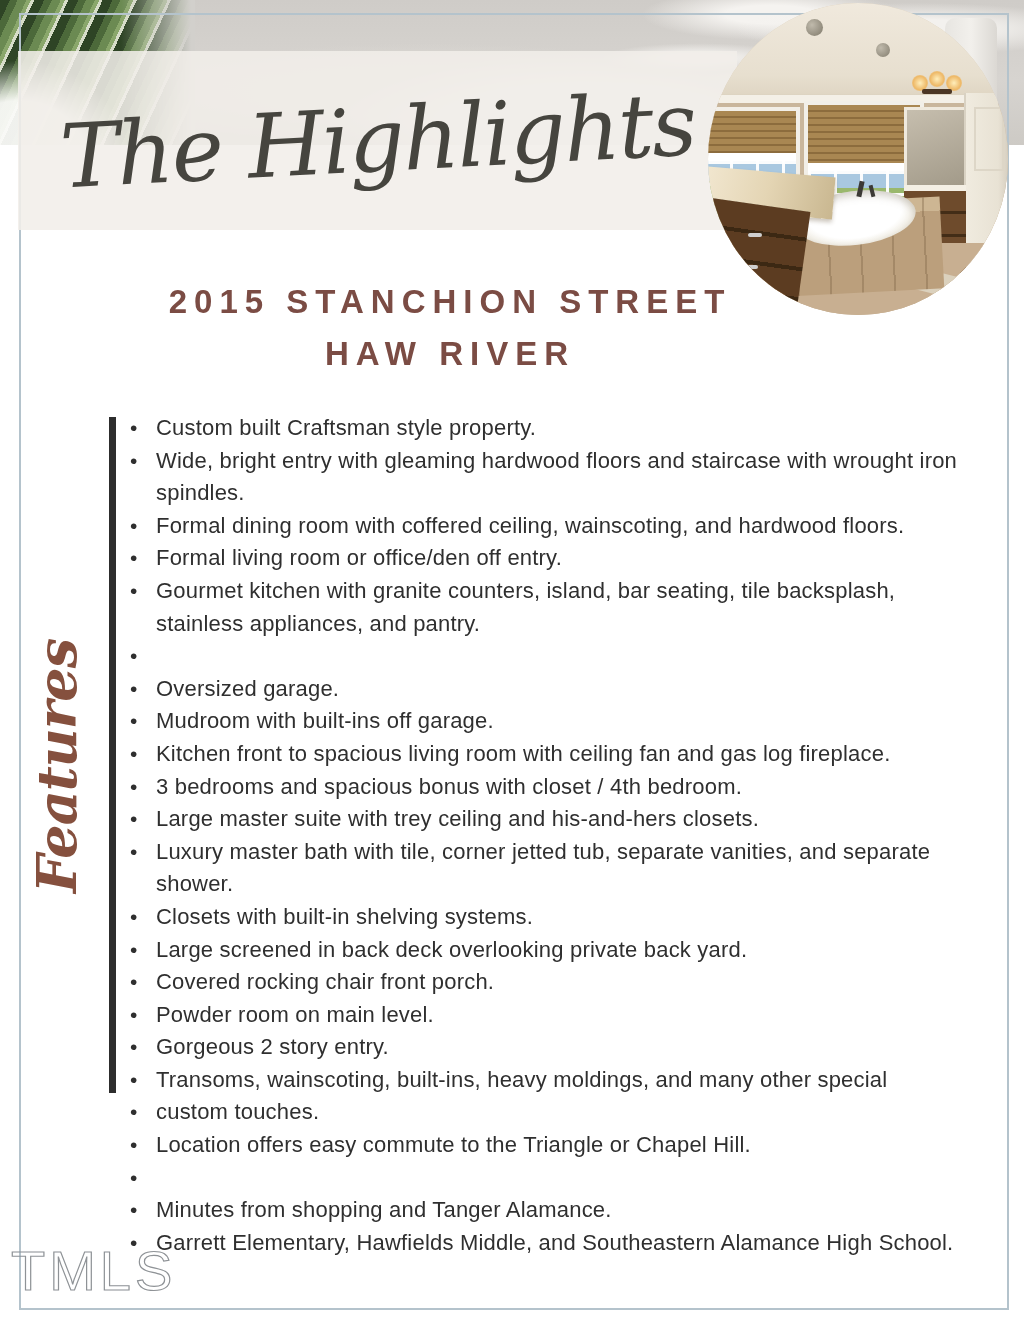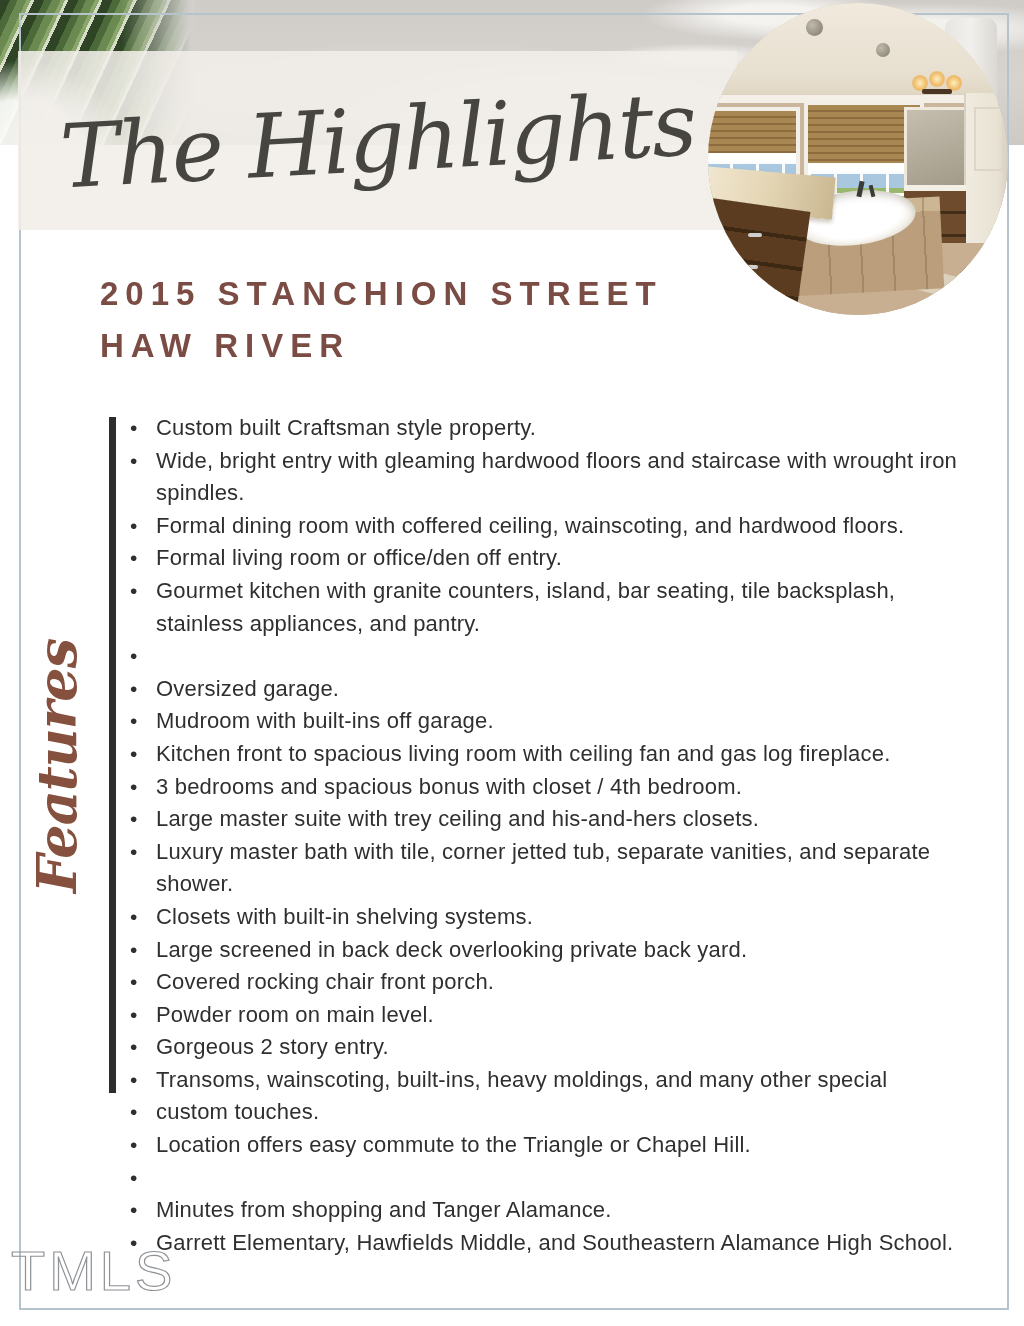--- a/index.html
+++ b/index.html
@@ -97,22 +97,22 @@
   .ph-faucet{left:150px;top:178px;width:5px;height:16px;background:#3c3a36;transform:rotate(12deg);}
   .ph-faucet2{left:162px;top:182px;width:4px;height:12px;background:#3c3a36;transform:rotate(-14deg);}
   .ph-counter-l{left:-24px;top:168px;width:150px;height:42px;transform:rotate(5deg);
     background:linear-gradient(100deg,#f5ecd8,#e4d5b4 55%,#c9b790);box-shadow:0 3px 4px rgba(90,70,40,.3);}
   .ph-cabinet-l{left:-26px;top:200px;width:120px;height:130px;transform:rotate(8deg);
     background:repeating-linear-gradient(180deg,#5c3c21 0 26px,#3c2813 26px 30px);}
   .ph-handle1{left:40px;top:230px;width:14px;height:4px;background:#cfcfcf;border-radius:2px;}
   .ph-handle2{left:36px;top:262px;width:14px;height:4px;background:#cfcfcf;border-radius:2px;}
   
   .address{
-    position:absolute;left:100px;top:268px;width:700px;z-index:5;
-    text-align:left;color:#7b4c44;font-weight:700;
+    position:absolute;left:100px;top:276px;width:700px;z-index:5;
+    text-align:center;color:#7b4c44;font-weight:700;
     font-size:33px;letter-spacing:7px;line-height:52px;
   }
   
   .features-label-wrap{position:absolute;left:57px;top:766px;width:0;height:0;z-index:5;}
   .features-label{
     position:absolute;transform:translate(-50%,-50%) rotate(-90deg);
     font-family:"DejaVu Serif",serif;font-style:italic;font-weight:700;
     font-size:54px;color:#85503e;white-space:nowrap;letter-spacing:-1px;
   }
   .features-bar{position:absolute;left:109px;top:417px;width:7px;height:676px;background:#2d2d2d;z-index:5;}

